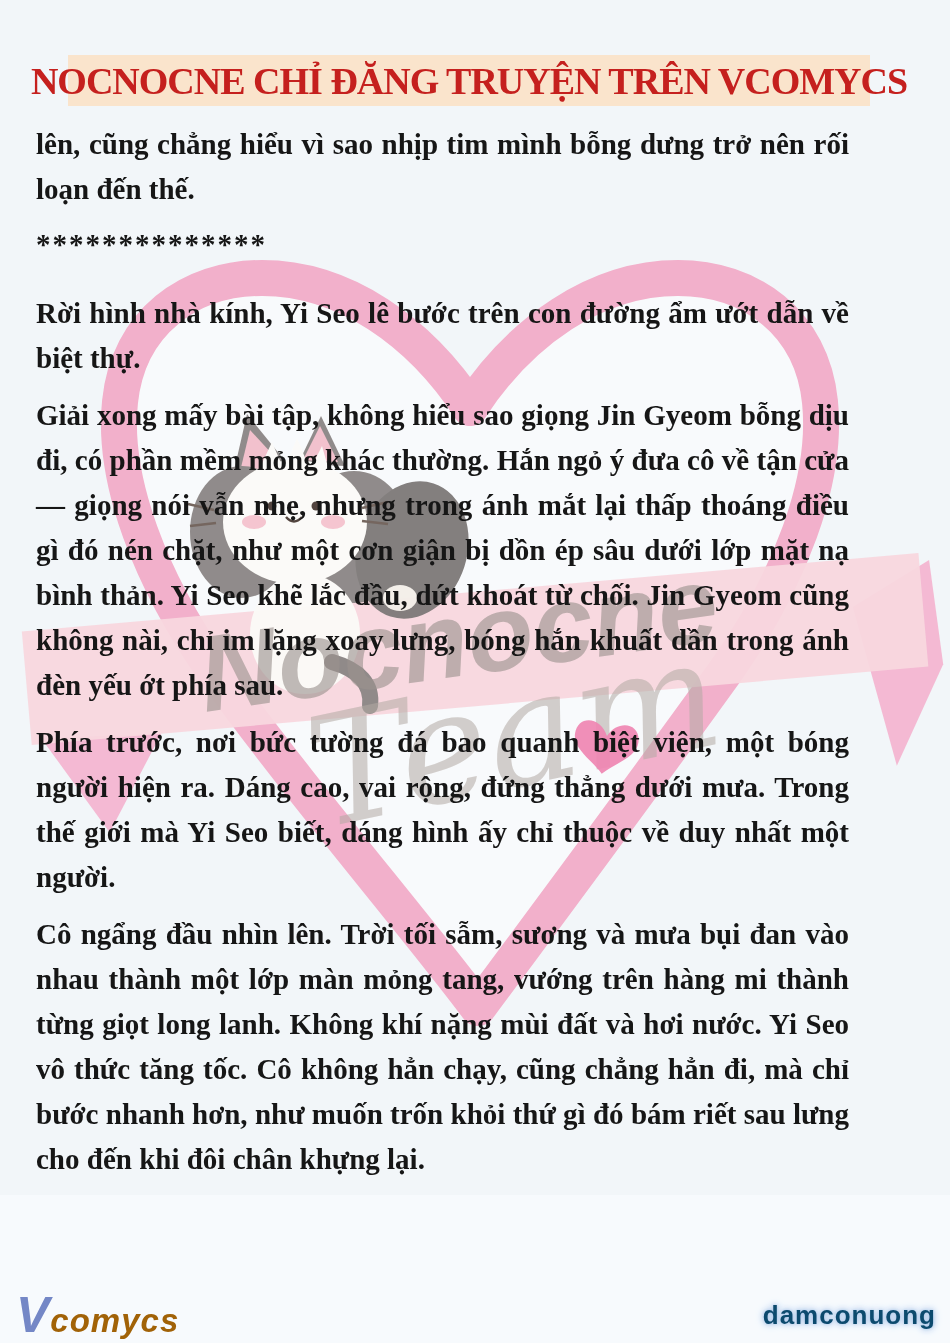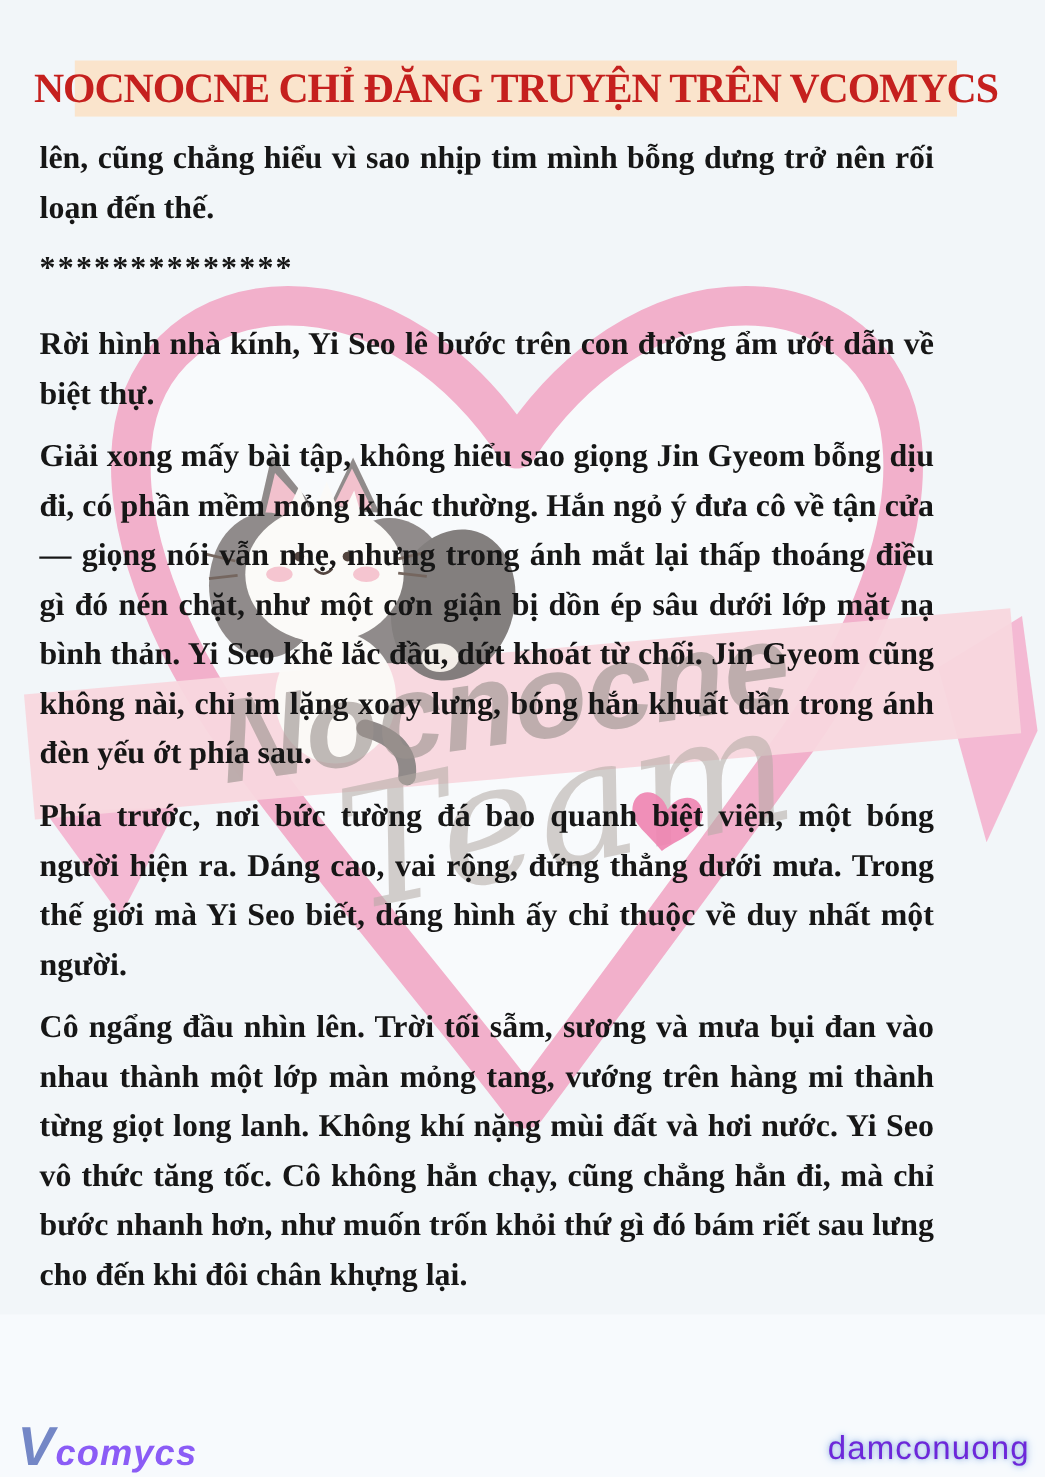--- a/index.html
+++ b/index.html
@@ -35,30 +35,30 @@
   .content p{margin:0 0 12px 0;}
   .content p.para-first{margin-bottom:10px;}
   .separator{
     font-size:29px;line-height:45px;font-weight:bold;color:#161616;
     letter-spacing:2px;margin:0 0 24px 0;text-align:left;
   }
   .vcomycs-logo{
     position:absolute;left:16px;top:1286px;z-index:2;
     font-family:"Liberation Sans","DejaVu Sans",sans-serif;
     font-style:italic;font-weight:bold;
-    font-size:33px;color:#8b5cf6;letter-spacing:1px;
+    font-size:33px;color:#a16207;letter-spacing:1px;
   }
   .vcomycs-logo::first-letter{
     font-size:50px;color:#7487C6;
   }
   .damconuong-logo{
     position:absolute;right:14px;top:1300px;z-index:2;
     font-family:"Liberation Sans","DejaVu Sans",sans-serif;
-    font-weight:normal;font-size:30px;letter-spacing:1px;
-    color:#6d28d9;
+    font-weight:bold;font-size:26px;letter-spacing:1px;
+    color:#0c4a6e;
     text-shadow:0 0 3px #AFC8EA,0 0 6px #AFC8EA,0 0 10px #BFD6F2;
   }
 </style>
 </head>
 <body>
 
 <div class="bottom-strip"></div>
 
 <svg class="watermark-svg" width="950" height="1343" viewBox="0 0 950 1343">
 

